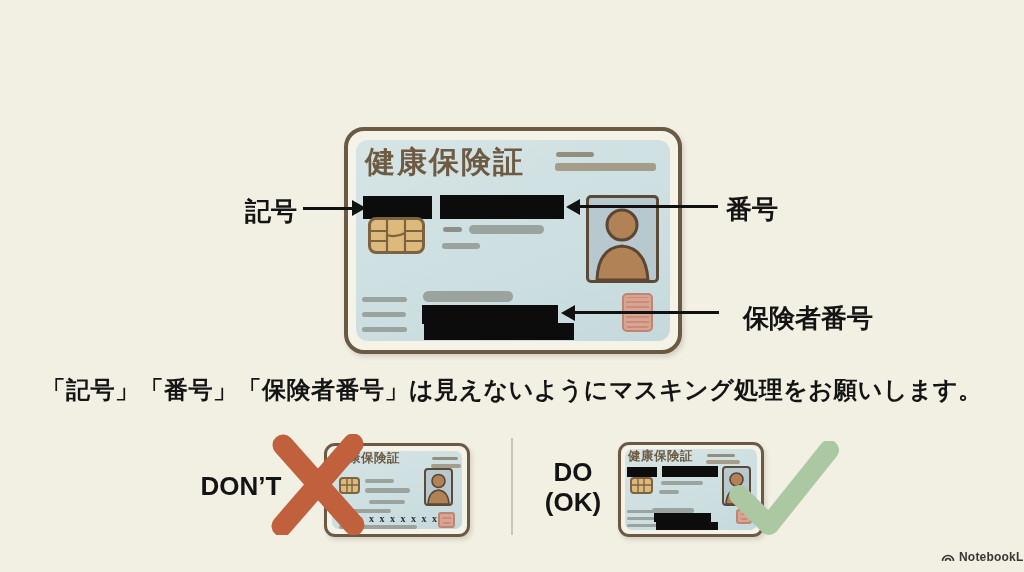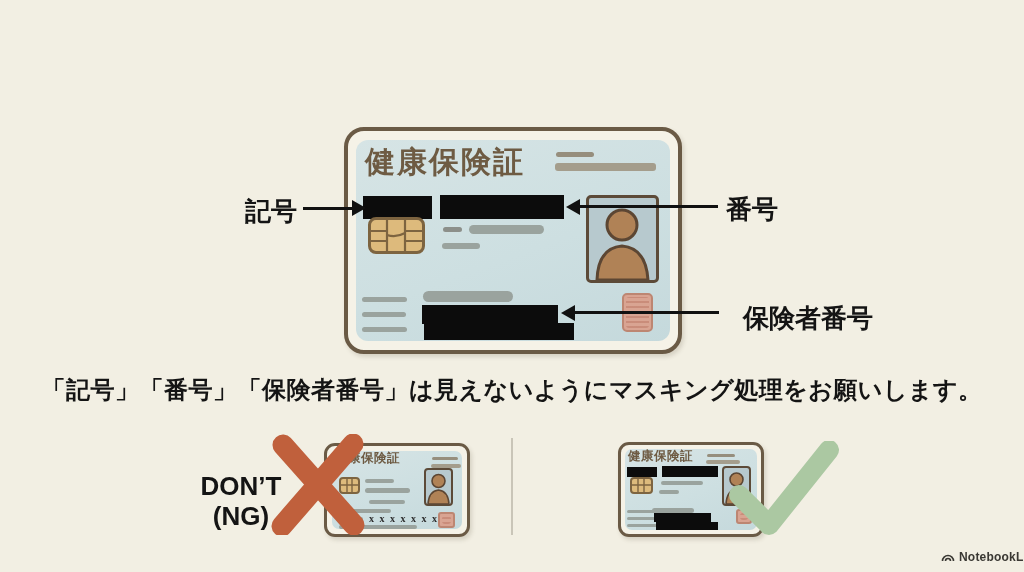--- a/index.html
+++ b/index.html
@@ -114,21 +114,20 @@
   <div class="anno" style="left:726px;top:192px;">番号</div>
 
   <div class="ah-left" style="left:561px;top:305px;"></div>
   <div class="arrow-line" style="left:574px;top:311px;width:145px;"></div>
   <div class="anno" style="left:727px;top:301px;margin-left:16px;">保険者番号</div>
 
   <div class="abs instruction">「記号」「番号」「保険者番号」は見えないようにマスキング処理をお願いします。</div>
 
   <div class="verdict" style="left:191px;top:457px;width:100px;margin-top:14px;">
     <div>DON’T</div>
-    <div>(NG)</div>
   </div>
 
   <div class="abs card small-card" style="left:324px;top:443px;width:146px;height:94px;">
     <div class="card-inner">
       <div class="card-jtitle">健康保険証</div>
       <div class="gline taupe" style="left:100px;top:6px;width:26px;height:3px;"></div>
       <div class="gline taupe" style="left:99px;top:13px;width:30px;height:4px;background:#a49d8c;"></div>
       <div class="chip" style="left:7px;top:26px;width:21px;height:17px;border-width:2px;border-radius:4px;">
         <svg width="17" height="13" viewBox="0 0 17 13" style="position:absolute;left:0;top:0;">
           <path d="M6 0 V13 M11 0 V13 M0 6 H17" stroke="#7d6440" stroke-width="1.4" fill="none"></path>
@@ -153,20 +152,24 @@
     </div>
   </div>
 
   <svg class="overmark" style="left:266px;top:434px;" width="104" height="101" viewBox="0 0 104 101">
     <path d="M17 11 L88 91" fill="none" stroke-width="21" stroke-linecap="round" stroke="#c0603c"></path>
     <path d="M87 10 L16 92" fill="none" stroke-width="21" stroke-linecap="round" stroke="#c0603c"></path>
   </svg>
 
   <div class="abs divider"></div>
 
+  <div class="verdict" style="left:533px;top:457px;width:80px;">
+    <div>DO</div>
+    <div>(OK)</div>
+  </div>
 
   <div class="abs card small-card" style="left:618px;top:442px;width:146px;height:95px;">
     <div class="card-inner" style="left:4px;top:4px;right:4px;bottom:4px;">
       <div class="card-jtitle">健康保険証</div>
       <div class="gline taupe" style="left:82px;top:5px;width:28px;height:3px;"></div>
       <div class="gline taupe" style="left:81px;top:11px;width:34px;height:4px;background:#a49d8c;"></div>
       <div class="mask" style="left:2px;top:18px;width:30px;height:10px;"></div>
       <div class="mask" style="left:37px;top:17px;width:56px;height:11px;"></div>
       <div class="chip" style="left:5px;top:28px;width:23px;height:17px;border-width:2px;border-radius:4px;">
         <svg width="19" height="13" viewBox="0 0 19 13" style="position:absolute;left:0;top:0;">

